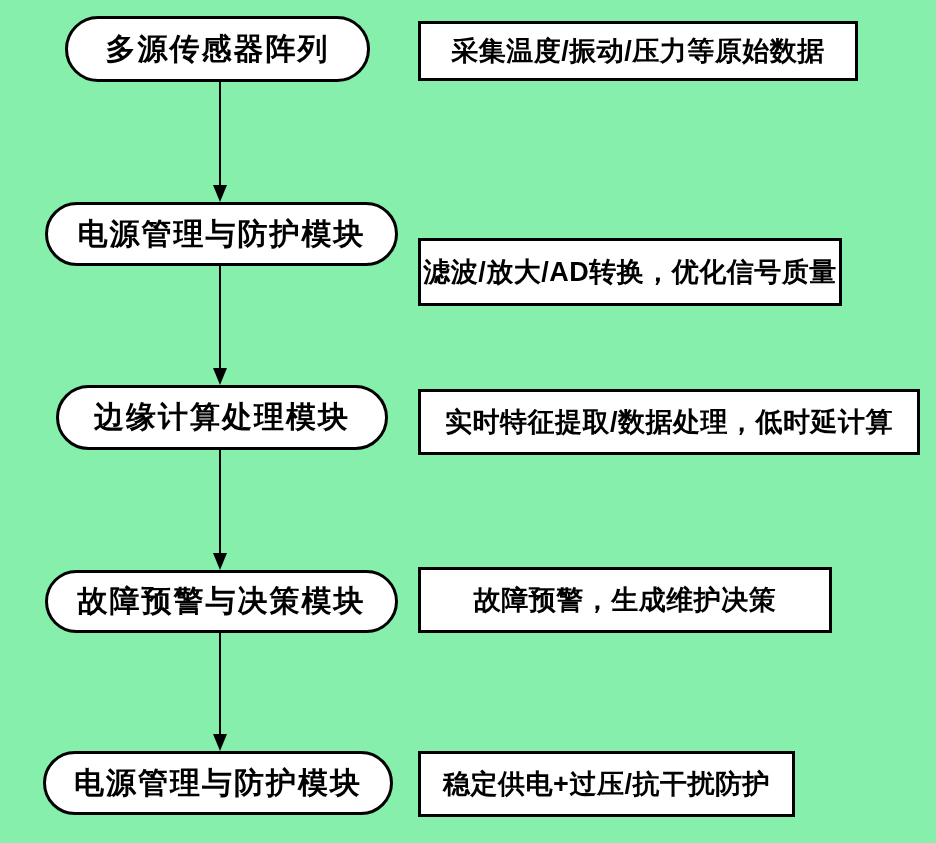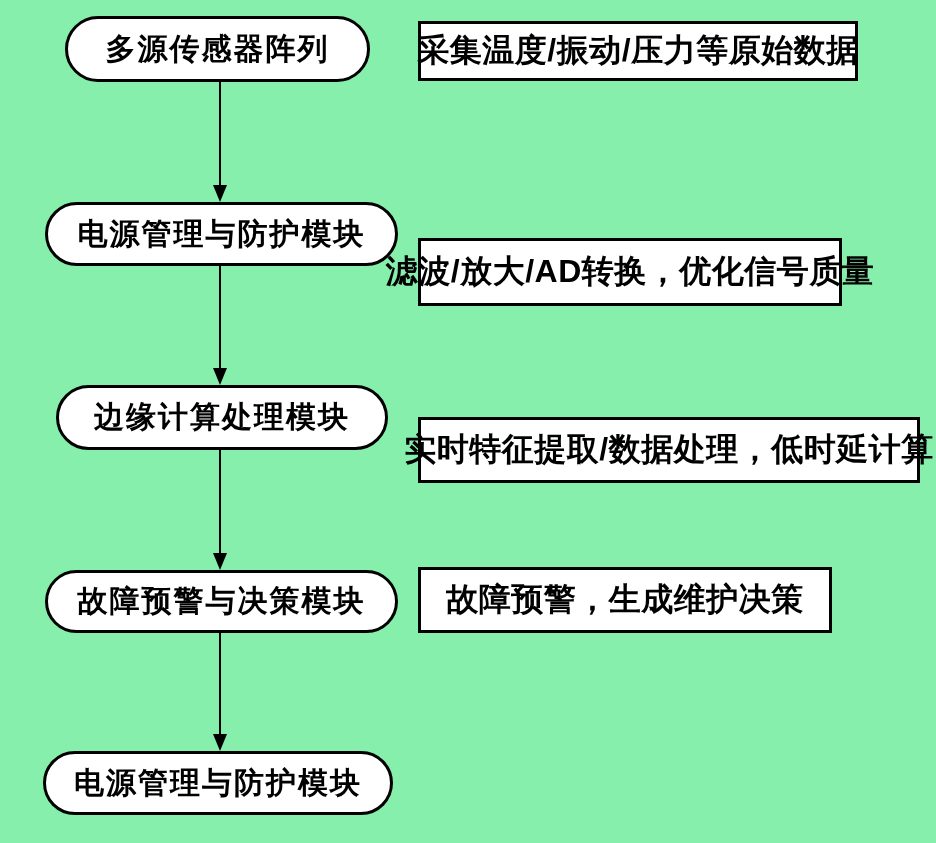--- a/index.html
+++ b/index.html
@@ -27,21 +27,21 @@
     white-space: nowrap;
   }
   .note {
     position: absolute;
     box-sizing: border-box;
     border: 3px solid #000000;
     background: #ffffff;
     display: flex;
     align-items: center;
     justify-content: center;
-    font-size: 32px;
+    font-size: 27px;
     font-weight: bold;
     letter-spacing: 0.5px;
     white-space: nowrap;
   }
   .arrow { position: absolute; }
 </style>
 </head>
 <body>
 
 <div class="canvas">
@@ -56,30 +56,31 @@
 
   <div class="stadium" style="left:45px; top:202px; width:353px; height:64px;">电源管理与防护模块</div>
   <div class="note" style="left:418px; top:200px; width:424px; height:68px;margin-top:38px;">滤波/放大/AD转换，优化信号质量</div>
 
   <svg class="arrow" style="left:211px; top:266px;" width="18" height="119" aria-hidden="true">
     <line x1="9" y1="0" x2="9" y2="103" stroke="#000000" stroke-width="2"></line>
     <polygon points="2,102 16,102 9,119" fill="#000000"></polygon>
   </svg>
 
   <div class="stadium" style="left:56px; top:385px; width:332px; height:65px;">边缘计算处理模块</div>
-  <div class="note" style="left:418px; top:389px; width:502px; height:66px;margin-top:28px;">实时特征提取/数据处理，低时延计算</div>
+  <div class="note" style="left:418px; top:389px; width:502px; height:66px;">实时特征提取/数据处理，低时延计算</div>
 
   <svg class="arrow" style="left:211px; top:450px;" width="18" height="120" aria-hidden="true">
     <line x1="9" y1="0" x2="9" y2="104" stroke="#000000" stroke-width="2"></line>
     <polygon points="2,103 16,103 9,120" fill="#000000"></polygon>
   </svg>
 
   <div class="stadium" style="left:45px; top:570px; width:353px; height:63px;">故障预警与决策模块</div>
   <div class="note" style="left:418px; top:567px; width:414px; height:66px;">故障预警，生成维护决策</div>
 
   <svg class="arrow" style="left:211px; top:633px;" width="18" height="118" aria-hidden="true">
     <line x1="9" y1="0" x2="9" y2="102" stroke="#000000" stroke-width="2"></line>
     <polygon points="2,101 16,101 9,118" fill="#000000"></polygon>
   </svg>
 
   <div class="stadium" style="left:43px; top:751px; width:350px; height:64px;">电源管理与防护模块</div>
+  <div class="note" style="left:418px; top:751px; width:377px; height:66px;">稳定供电+过压/抗干扰防护</div>
 
 </div>
 
 </body></html>

